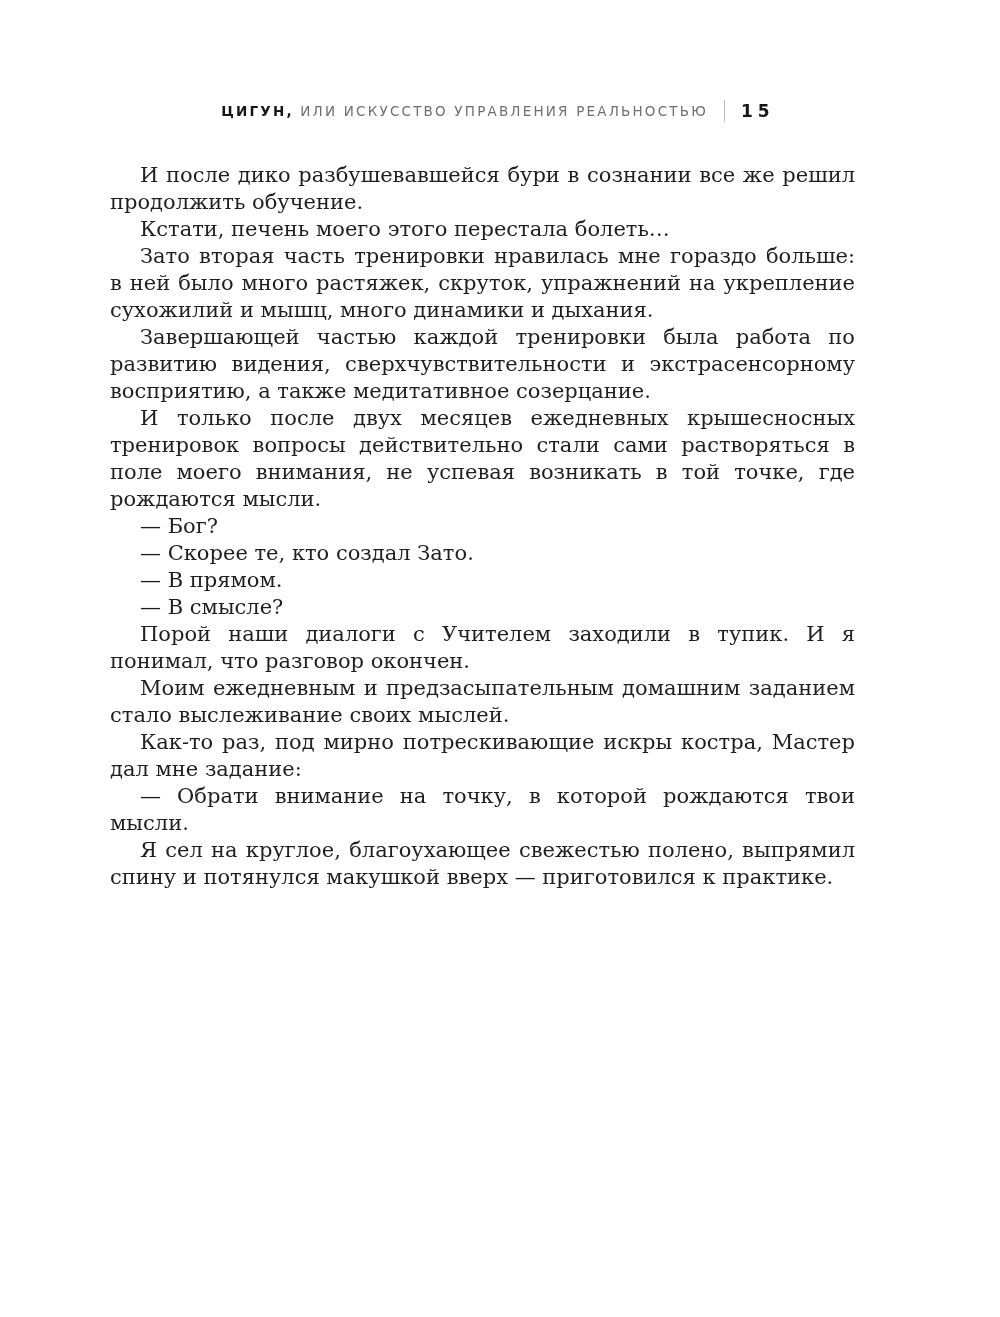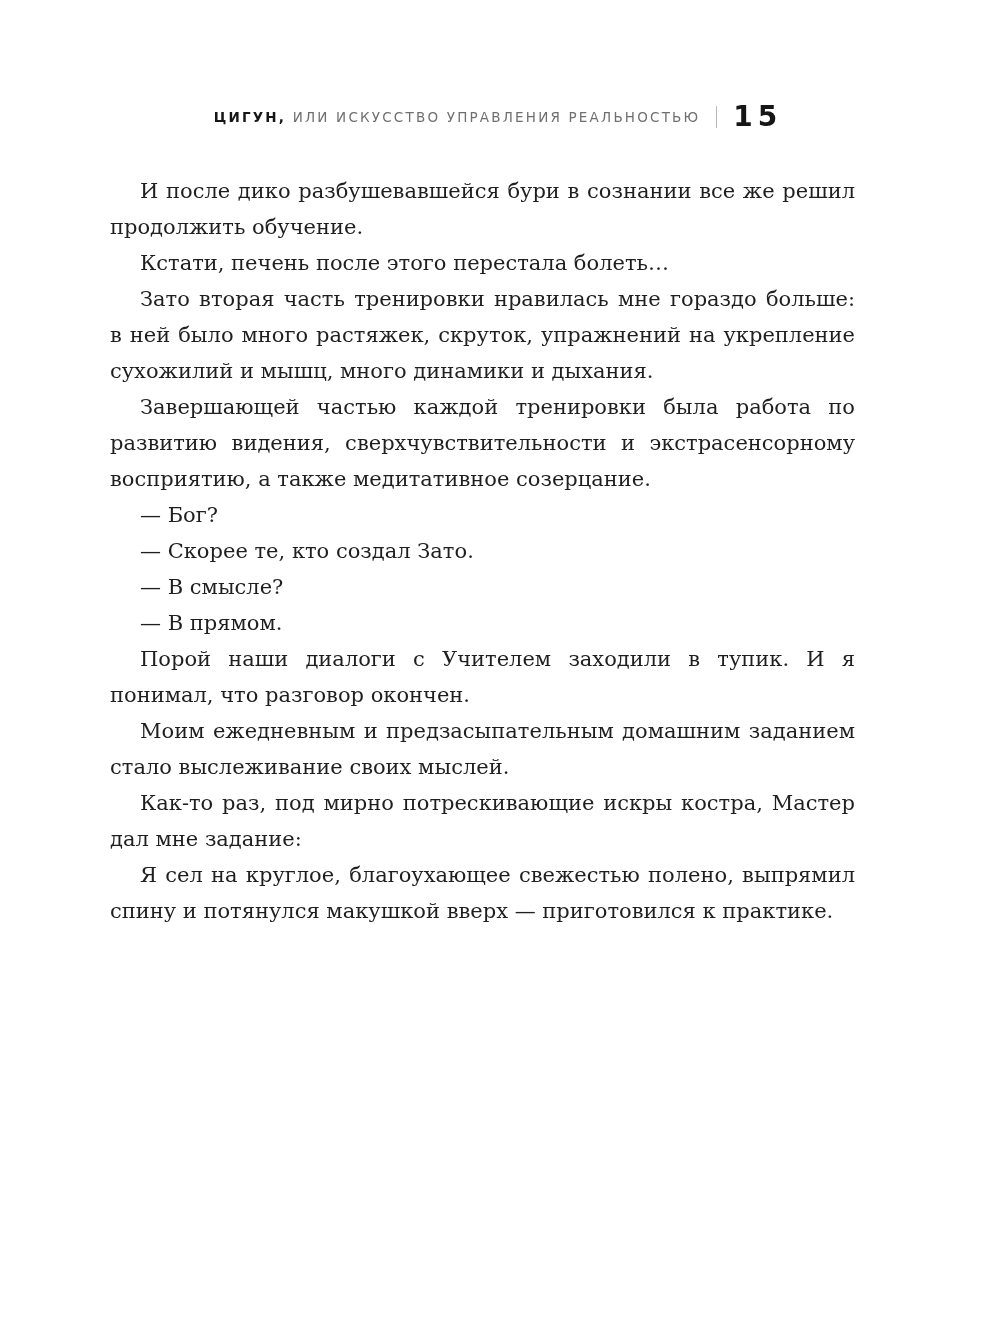--- a/index.html
+++ b/index.html
@@ -43,30 +43,30 @@
     margin-left: 31px;
   }
   .rh-divider {
     display: inline-block;
     width: 1px;
     height: 22px;
     background: #b9b9b9;
     margin: 0 16px;
   }
   .rh-page {
-    font-size: 28px;
+    font-size: 17px;
     font-weight: 700;
     letter-spacing: 5px;
     color: #161616;
   }
   
   .body-text {
     color: #1f1f1f;
     font-size: 21px;
-    line-height: 36px;
+    line-height: 27px;
     text-align: justify;
     hyphens: auto;
     -webkit-hyphens: auto;
   }
   .body-text p {
     margin: 0;
     text-indent: 30px;
   }
 </style>
 </head>
@@ -75,26 +75,28 @@
 <div class="page">
 
   <header class="running-header">
     <span class="rh-title"><b>ЦИГУН,</b><span> ИЛИ ИСКУССТВО УПРАВЛЕНИЯ РЕАЛЬНОСТЬЮ</span></span>
     <span class="rh-divider"></span>
     <span class="rh-page">15</span>
   </header>
 
   <main class="body-text">
     <p>И после дико разбушевавшейся бури в сознании все же решил продолжить обучение.</p>
-    <p>Кстати, печень после этого перестала болеть…</p>
+    <p>Кстати, печень моего этого перестала болеть…</p>
     <p>Зато вторая часть тренировки нравилась мне гораздо больше: в ней было много растяжек, скруток, упражнений на укрепление сухожилий и мышц, много динамики и дыхания.</p>
     <p>Завершающей частью каждой тренировки была работа по развитию видения, сверхчувствительности и экстрасенсорному восприятию, а также медитативное созерцание.</p>
+    <p>И только после двух месяцев ежедневных крышесносных тренировок вопросы действительно стали сами растворяться в поле моего внимания, не успевая возникать в той точке, где рождаются мысли.</p>
     <p>— Бог?</p>
     <p>— Скорее те, кто создал Зато.</p>
+    <p>— В прямом.</p>
     <p>— В смысле?</p>
-    <p>— В прямом.</p>
     <p>Порой наши диалоги с Учителем заходили в тупик. И я понимал, что разговор окончен.</p>
     <p>Моим ежедневным и предзасыпательным домашним заданием стало выслеживание своих мыслей.</p>
     <p>Как-то раз, под мирно потрескивающие искры костра, Мастер дал мне задание:</p>
+    <p>— Обрати внимание на точку, в которой рождаются твои мысли.</p>
     <p>Я сел на круглое, благоухающее свежестью полено, выпрямил спину и потянулся макушкой вверх — приготовился к практике.</p>
   </main>
 
 </div>
 
 </body></html>

